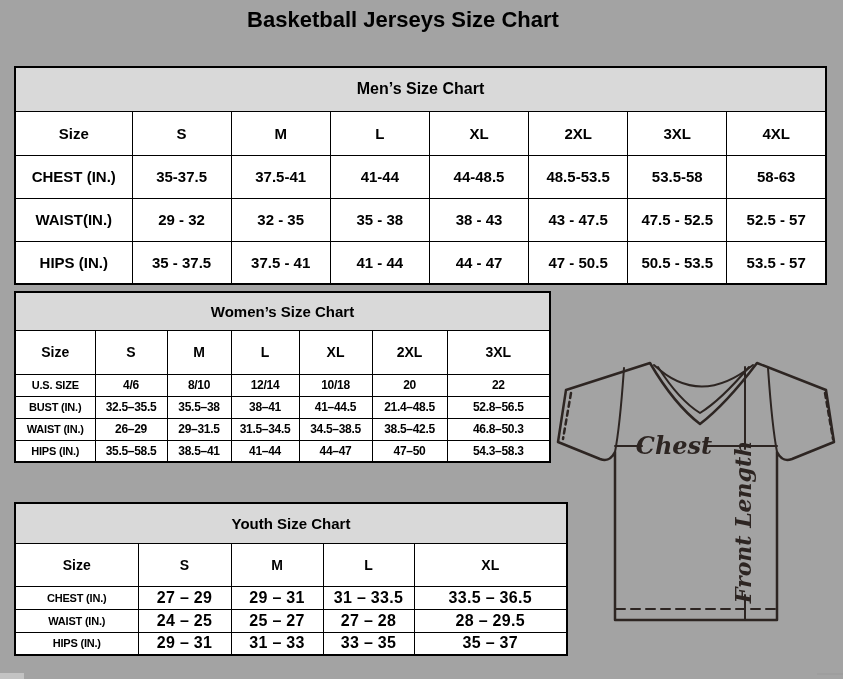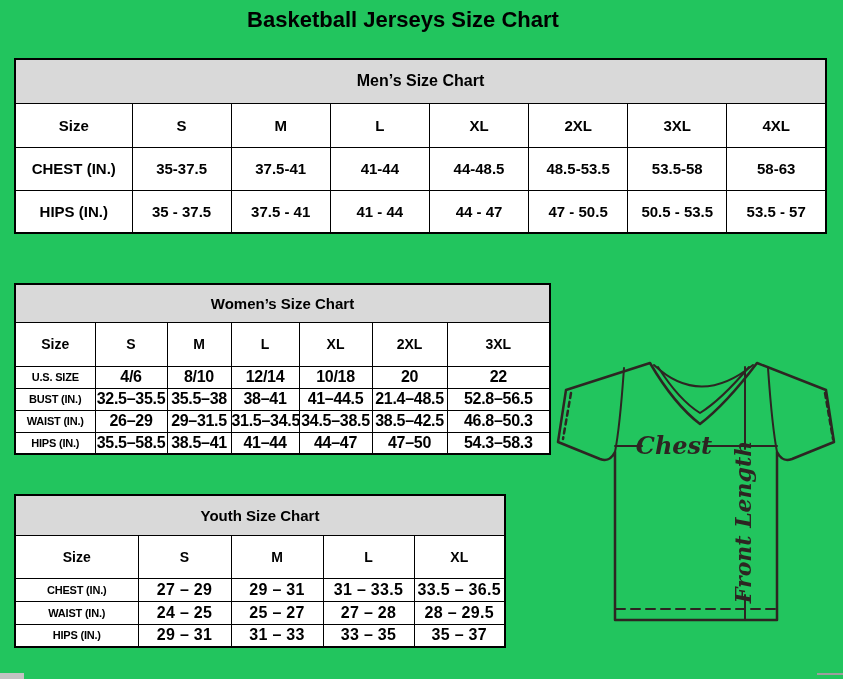--- a/index.html
+++ b/index.html
@@ -1,42 +1,42 @@
 <!DOCTYPE html>
 <html><head>
 <meta charset="utf-8">
 <style>
   html,body{margin:0;padding:0;}
-  #screen{position:relative;width:843px;height:679px;background:#22c55e;overflow:hidden;
+  #screen{position:relative;width:843px;height:679px;background:#a3a3a3;overflow:hidden;
           font-family:"Liberation Sans",sans-serif;color:#000;}
   .page-title{position:absolute;left:0;top:7px;width:806px;text-align:center;
               font-size:22px;font-weight:bold;letter-spacing:0px;}
-  table.size-table{position:absolute;border-collapse:collapse;table-layout:fixed;background:#fff;}
+  table.size-table{position:absolute;border-collapse:collapse;table-layout:fixed;background:#fff;margin-top:8px;}
   table.size-table td{border:1px solid #000;text-align:center;vertical-align:middle;
                       font-weight:bold;padding:0;overflow:hidden;white-space:nowrap;}
   td.band{background:#d9d9d9;border-bottom:1.5px solid #000;}
   
   table.size-table{border:2px solid #000;}
 
   
   #mens-table{left:14px;top:58px;width:813px;}
   #mens-table td{font-size:15px;}
   #mens-table td.band{font-size:16px;}
   tr.m-band{height:44px;} tr.m-head{height:44px;} tr.m-row{height:43px;}
 
   
   #womens-table{left:14px;top:283px;width:537px;}
   #womens-table td.band{font-size:15px;}
   #womens-table td.hd{font-size:14px;}
   #womens-table td.lbl{font-size:11px;letter-spacing:-0.2px;}
-  #womens-table td.val{font-size:16px;letter-spacing:-0.3px;}
+  #womens-table td.val{font-size:12px;letter-spacing:-0.3px;}
   tr.w-band{height:38px;} tr.w-head{height:44px;} tr.w-row{height:22px;}
 
   
-  #youth-table{left:14px;top:494px;width:492px;}
+  #youth-table{left:14px;top:494px;width:554px;}
   #youth-table td.band{font-size:15px;}
   #youth-table td.hd{font-size:14px;}
   #youth-table td.lbl{font-size:11px;letter-spacing:-0.2px;}
   #youth-table td.val{font-size:16px;letter-spacing:0.3px;}
   tr.y-band{height:40px;} tr.y-head{height:43px;} tr.y-row{height:23px;}
 
   #jersey{position:absolute;left:556px;top:356px;width:284px;height:278px;}
 
   .scroll-frag-left{position:absolute;left:0;top:673px;width:24px;height:6px;background:#c3c3c3;}
   .scroll-frag-right{position:absolute;left:817px;top:673px;width:26px;height:2px;background:#9e9e9e;}
@@ -77,20 +77,30 @@
         <td>CHEST (IN.)</td>
         <td>35-37.5</td>
         <td>37.5-41</td>
         <td>41-44</td>
         <td>44-48.5</td>
         <td>48.5-53.5</td>
         <td>53.5-58</td>
         <td>58-63</td>
       </tr>
       <tr class="m-row">
+        <td>WAIST(IN.)</td>
+        <td>29 - 32</td>
+        <td>32 - 35</td>
+        <td>35 - 38</td>
+        <td>38 - 43</td>
+        <td>43 - 47.5</td>
+        <td>47.5 - 52.5</td>
+        <td>52.5 - 57</td>
+      </tr>
+      <tr class="m-row">
         <td>HIPS (IN.)</td>
         <td>35 - 37.5</td>
         <td>37.5 - 41</td>
         <td>41 - 44</td>
         <td>44 - 47</td>
         <td>47 - 50.5</td>
         <td>50.5 - 53.5</td>
         <td>53.5 - 57</td>
       </tr>
     </tbody>

